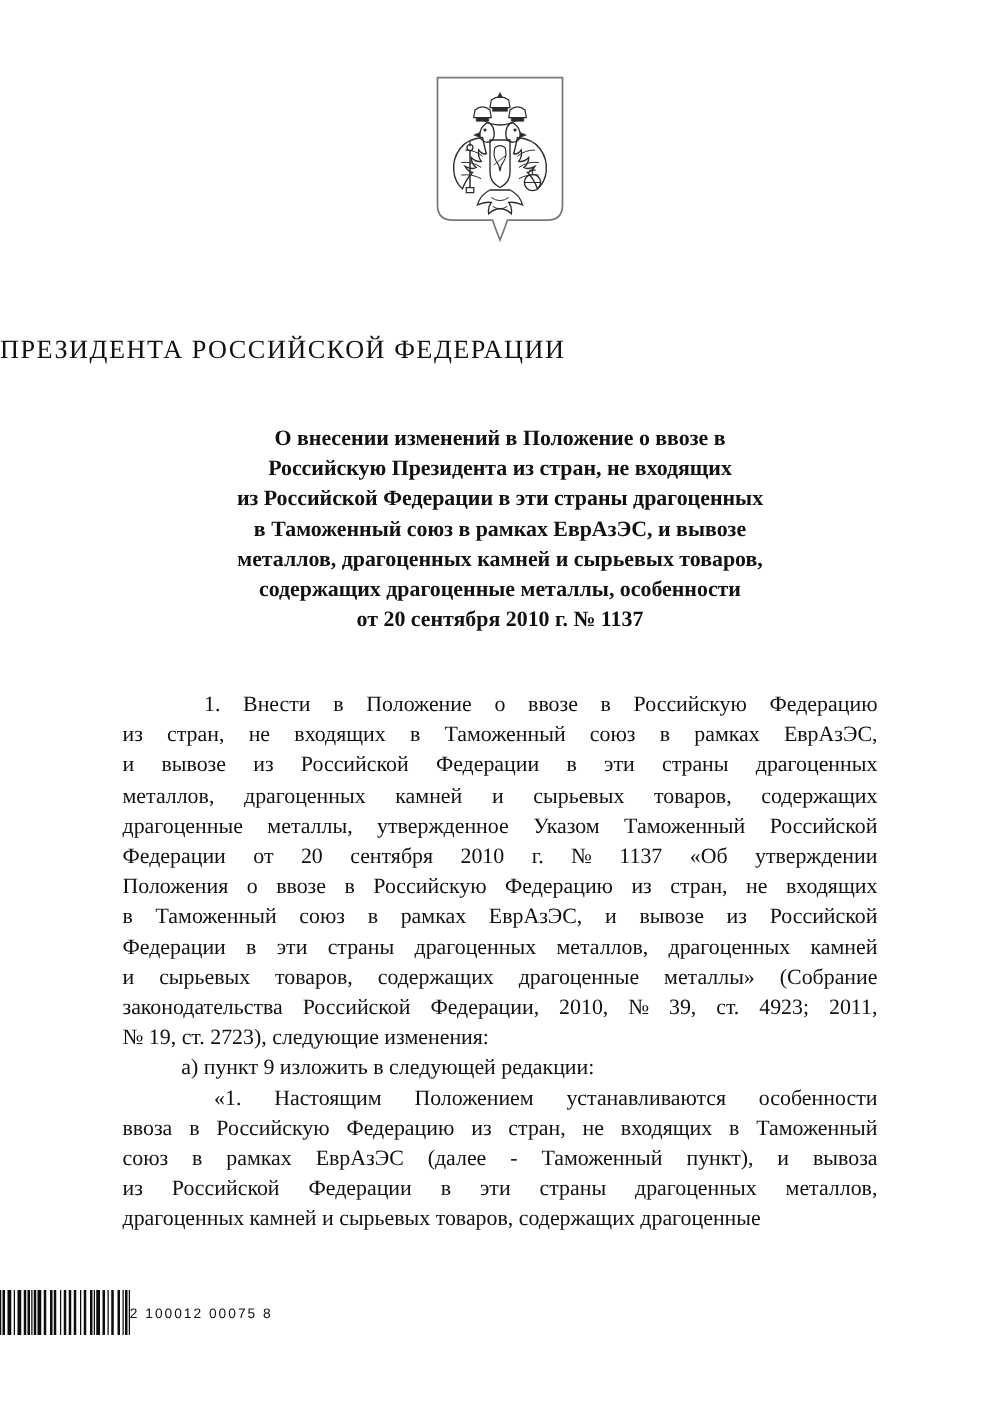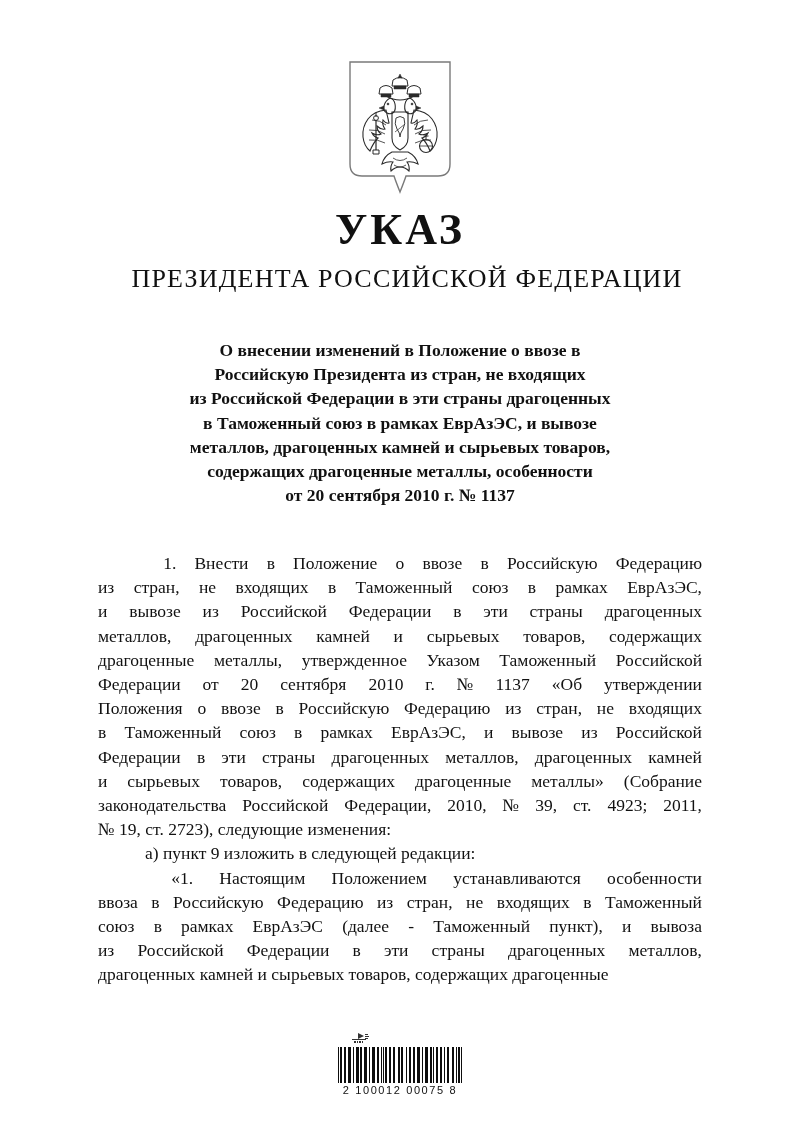--- a/index.html
+++ b/index.html
@@ -50,25 +50,25 @@
     right: 0;
     top: 205px;
     text-align: center;
     font-size: 44px;
     line-height: 50px;
     font-weight: 700;
     letter-spacing: 3px;
   }
   .doc-subtitle {
     position: absolute;
-    left: 14px;
+    left: 0;
     right: 0;
     top: 266px;
-    text-align: center;
-    font-size: 26px;
+    text-align: left;
+    font-size: 21px;
     line-height: 26px;
     font-weight: 400;
     letter-spacing: 1.2px;
   }
 
   
   .heading-block {
     position: absolute;
     left: 128px;
     width: 544px;
@@ -109,21 +109,21 @@
   .para .bl.j > span { white-space: pre; }
   .indent { display: inline-block; width: 47px; }
 
   
   .barcode-area {
     position: absolute;
     left: 0;
     right: 0;
     top: 1032px;
     display: flex;
-    flex-direction: column;
+    flex-direction: row;
     align-items: center;
   }
   .printer-mark {
     width: 46px;
     height: 14px;
     margin-left: -66px;
     margin-bottom: 1px;
   }
   .printer-mark svg { display: block; }
   .barcode-bars {
@@ -201,21 +201,20 @@
           <path d="M73.5 88 h13" stroke-width="0.8"></path>
 
           <path d="M46 94 q-8 4 -10 12 q6 -3 11 -2 q-3 4 -2 9 q4 -4 9 -4 q5 0 9 4 q1 -5 -2 -9 q5 -1 11 2 q-2 -8 -10 -12 z" fill="none" stroke-width="1.1"></path>
           <path d="M47 100 q7 5 14 0" fill="none" stroke-width="0.8"></path>
           <path d="M48 107 q6 4 12 0" fill="none" stroke-width="0.8"></path>
         </g>
       </svg>
     </div>
   </div>
 
-  <div class="doc-title">УКАЗ</div>
   <div class="doc-subtitle">ПРЕЗИДЕНТА РОССИЙСКОЙ ФЕДЕРАЦИИ</div>
 
   <div class="heading-block">
     <span class="hl">О внесении изменений в Положение о ввозе в</span>
     <span class="hl">Российскую Президента из стран, не входящих</span>
     <span class="hl">из Российской Федерации в эти страны драгоценных</span>
     <span class="hl">в Таможенный союз в рамках ЕврАзЭС, и вывозе</span>
     <span class="hl">металлов, драгоценных камней и сырьевых товаров,</span>
     <span class="hl">содержащих драгоценные металлы, особенности</span>
     <span class="hl">от 20 сентября 2010 г. № 1137</span>

